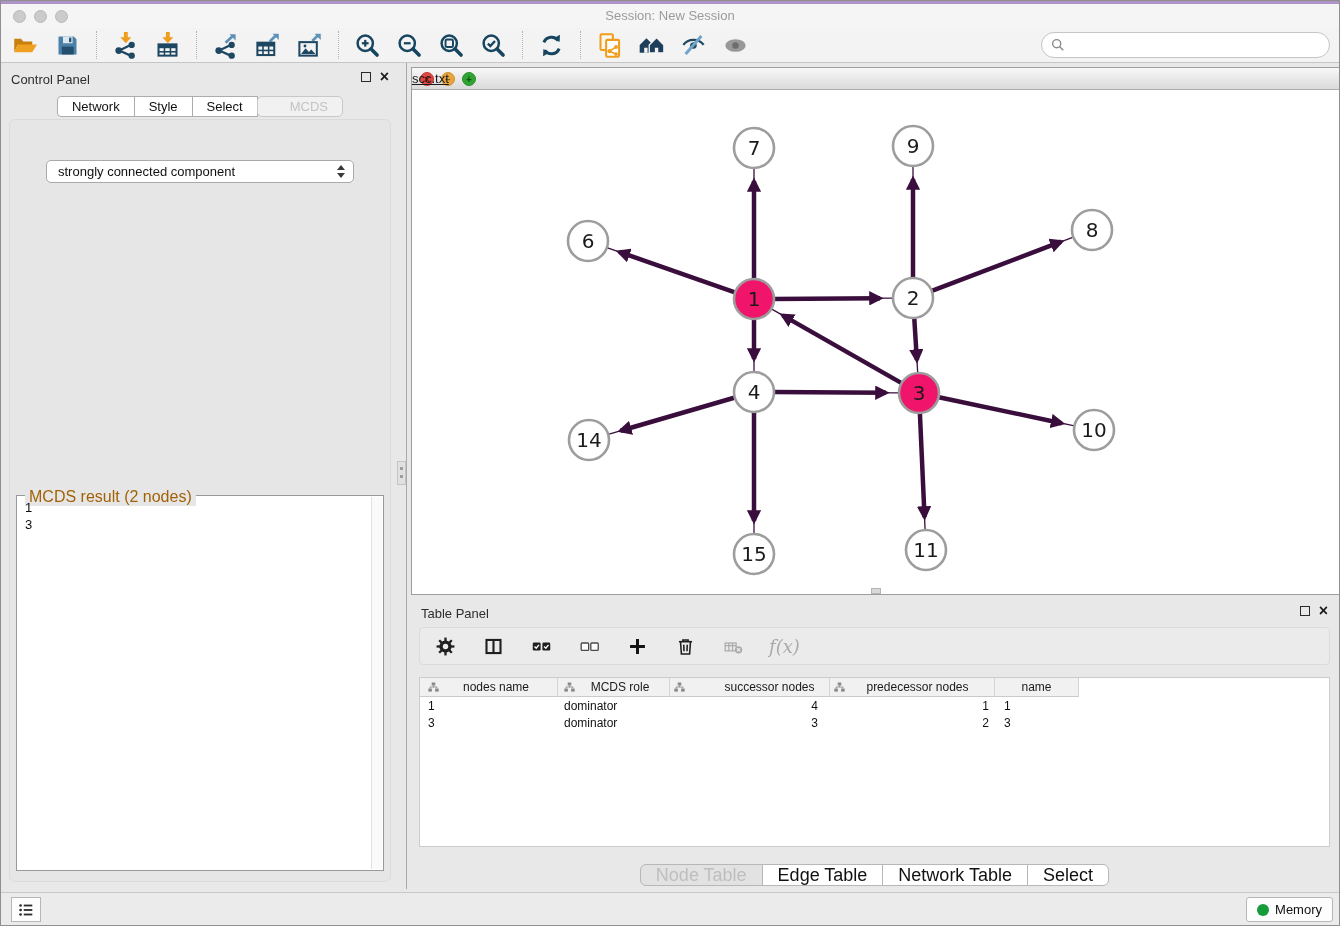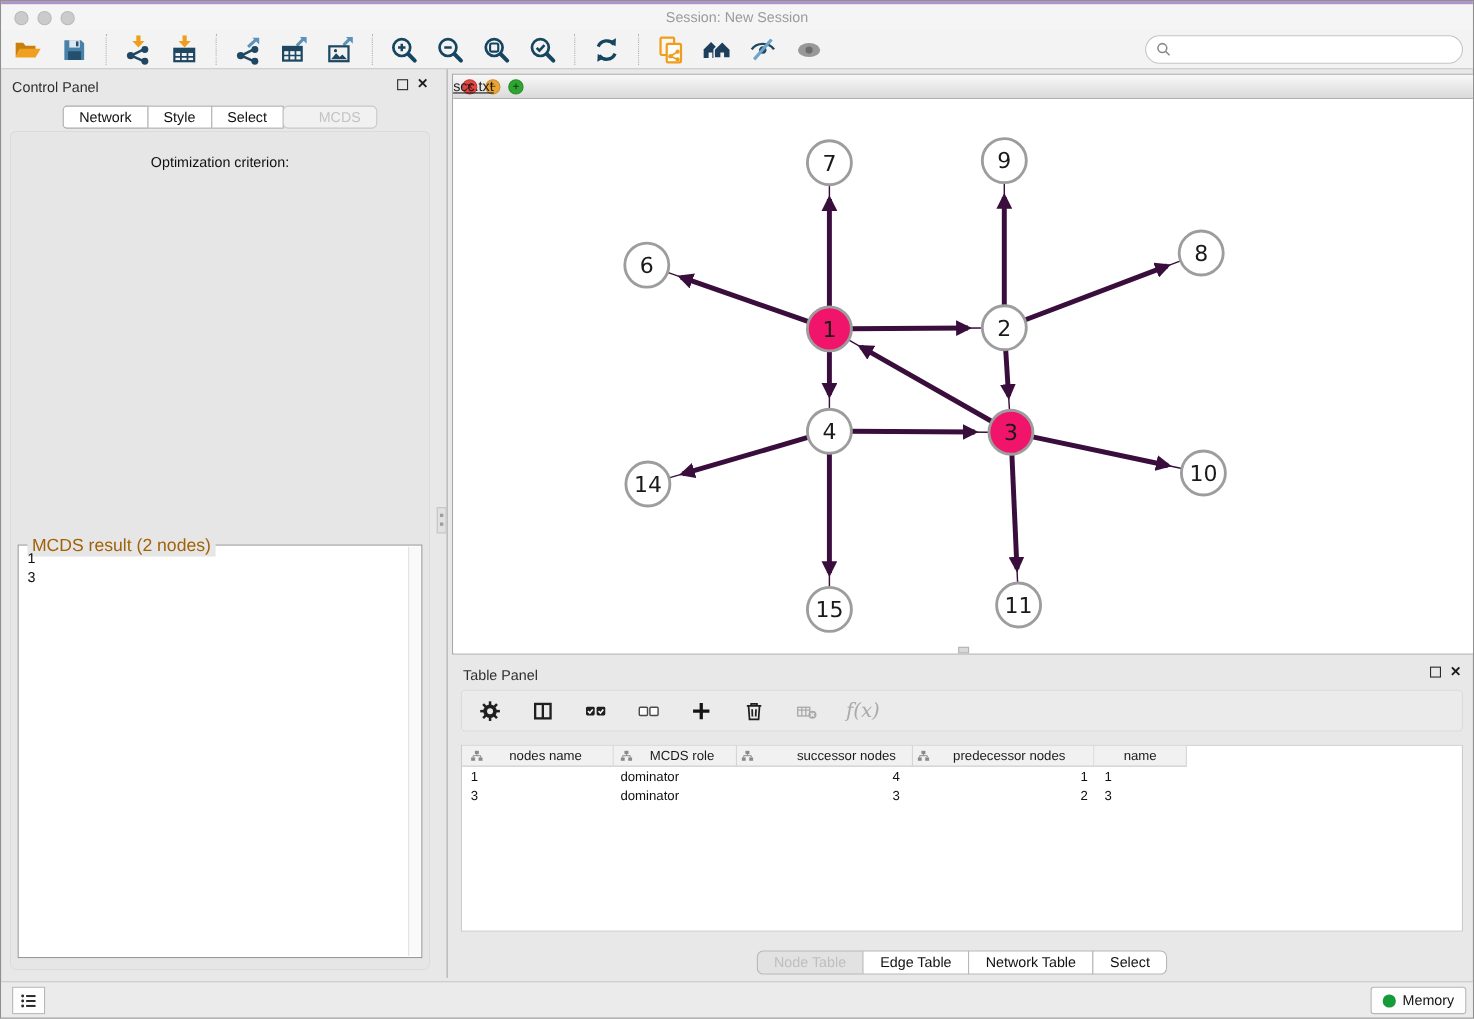--- a/index.html
+++ b/index.html
@@ -81,21 +81,21 @@
   .hcell .hlabel { flex:1; text-align:center; }
   .hcell svg { width:11px; height:11px; flex:0 0 auto; }
   .trow { display:flex; height:17px; align-items:center; }
   .tcell { font-size:12px; color:#111; overflow:hidden; white-space:nowrap; }
   .c0 { width:138px; padding-left:8px; }
   .c1 { width:112px; padding-left:6px; }
   .c2 { width:160px; text-align:right; padding-right:12px; }
   .c3 { width:165px; text-align:right; padding-right:6px; }
   .c4 { width:84px;  padding-left:9px; }
   .tp-tabs { position:absolute; bottom:8px; left:0; right:0; display:flex; justify-content:center; }
-  .btab { height:22px; line-height:20px; padding:0 15px; background:#FFF; border:1px solid #B8B7B8; font-size:13px; margin-left:-1px; color:#111; }
+  .btab { height:22px; line-height:20px; padding:0 15px; background:#FFF; border:1px solid #B8B7B8; font-size:18px; margin-left:-1px; color:#111; }
   .btab:first-child { border-radius:6px 0 0 6px; margin-left:0; }
   .btab:last-child { border-radius:0 6px 6px 0; }
   .btab.active { background:#E3E2E3; color:#BFBEBF; }
 
   
   .statusbar { position:absolute; bottom:0; left:0; right:0; height:33px; background:#ECEBEC; border-top:1px solid #C9C8C9; }
   .sb-list { position:absolute; left:10px; top:4px; width:30px; height:25px; background:#FDFDFD; border:1px solid #B8B7B8; display:flex; align-items:center; justify-content:center; }
   .sb-mem { position:absolute; right:6px; top:4px; height:25px; background:#FDFDFD; border:1px solid #B8B7B8; border-radius:3px; display:flex; align-items:center; gap:6px; padding:0 10px; font-size:13px; color:#111; }
   .mem-dot { width:12px; height:12px; border-radius:50%; background:#169B3B; }
 </style>
@@ -273,21 +273,27 @@
           <div class="close-ico">×</div>
         </div>
       </div>
       <div class="cp-tabs">
         <div class="tab">Network</div>
         <div class="tab">Style</div>
         <div class="tab">Select</div>
         <div class="tab active">MCDS</div>
       </div>
       <div class="cp-content">
-        <div class="opt-label">Optimization criterion:</div>
+        <div class="dropdown">
+          <span class="dd-label">strongly connected component</span>
+          <span class="stepper">
+              <span class="arr-up"></span>
+              <span class="arr-dn"></span>
+            </span>
+        </div>
         <div class="result-box">
           <div class="result-label">MCDS result (2 nodes)</div>
           <div class="result-lines" id="result-lines">
               <div class="result-line">1</div>
               <div class="result-line">3</div>
             </div>
           <div class="result-scroll"></div>
         </div>
       </div>
     </div>

